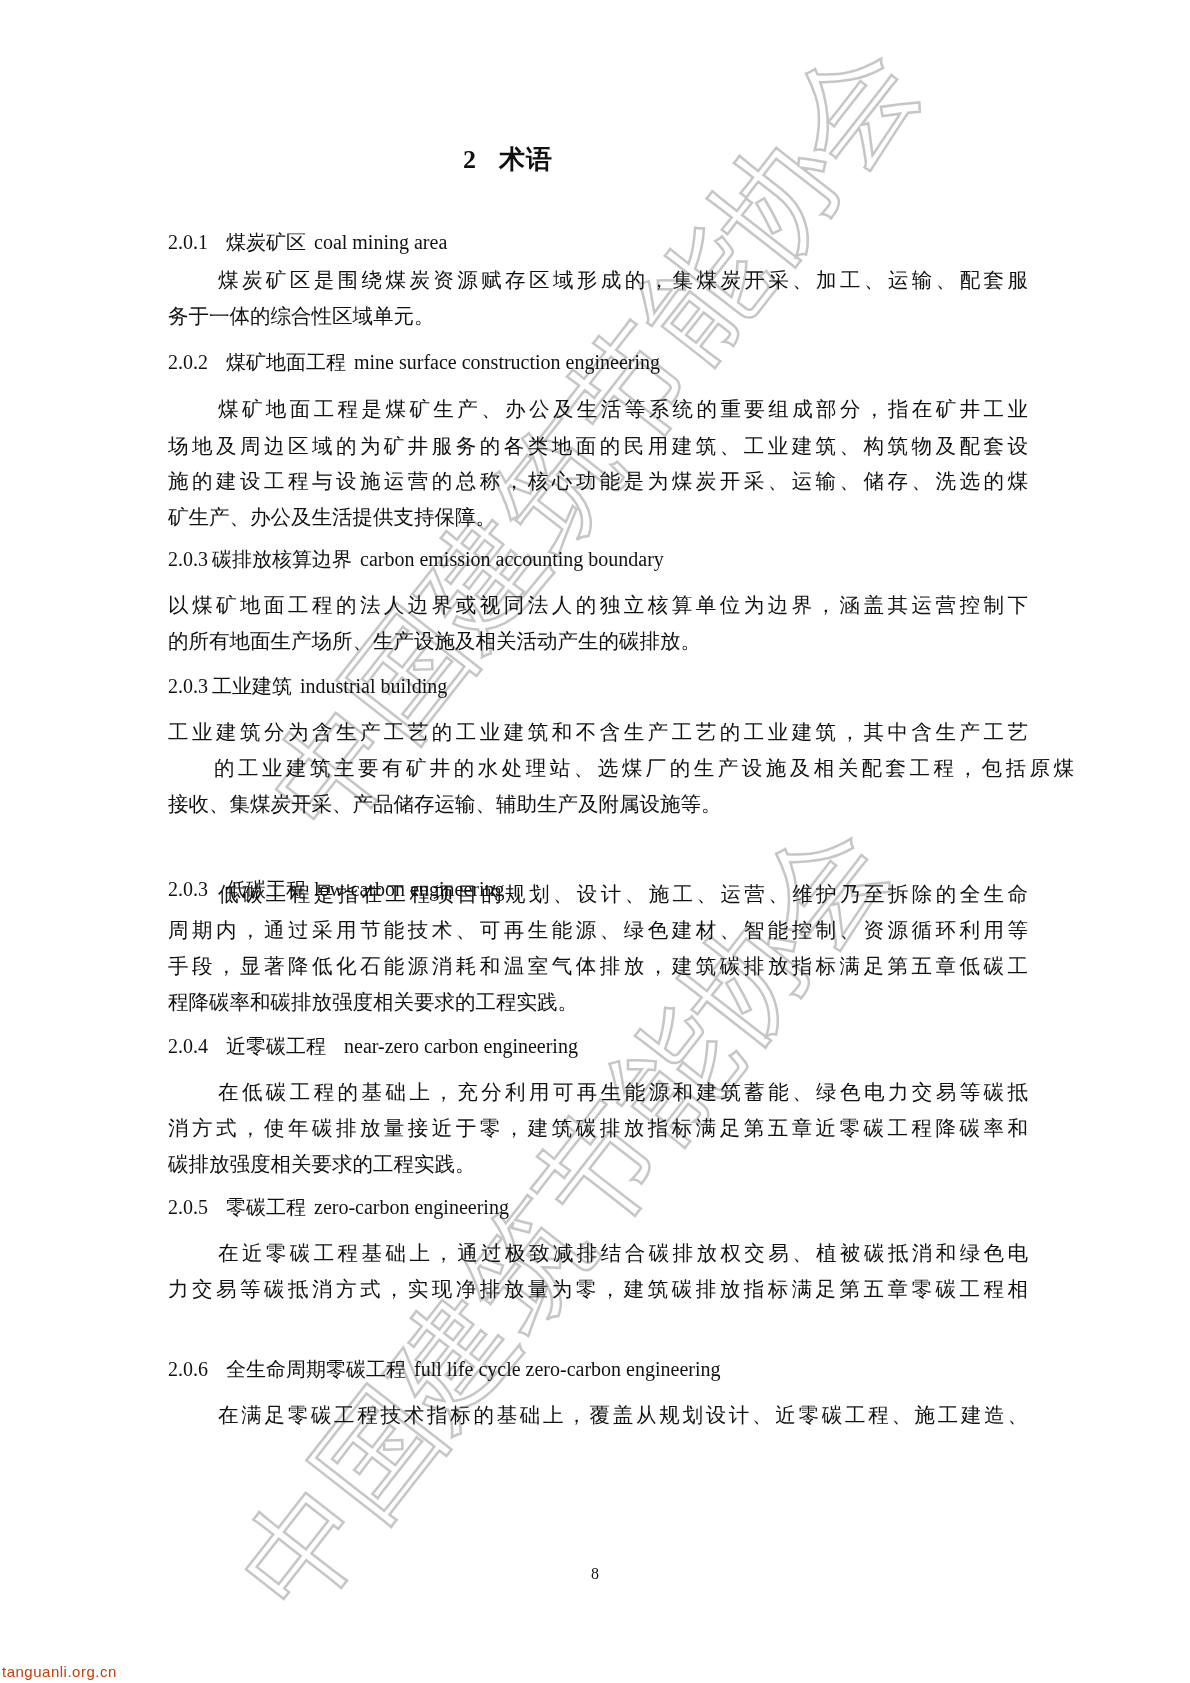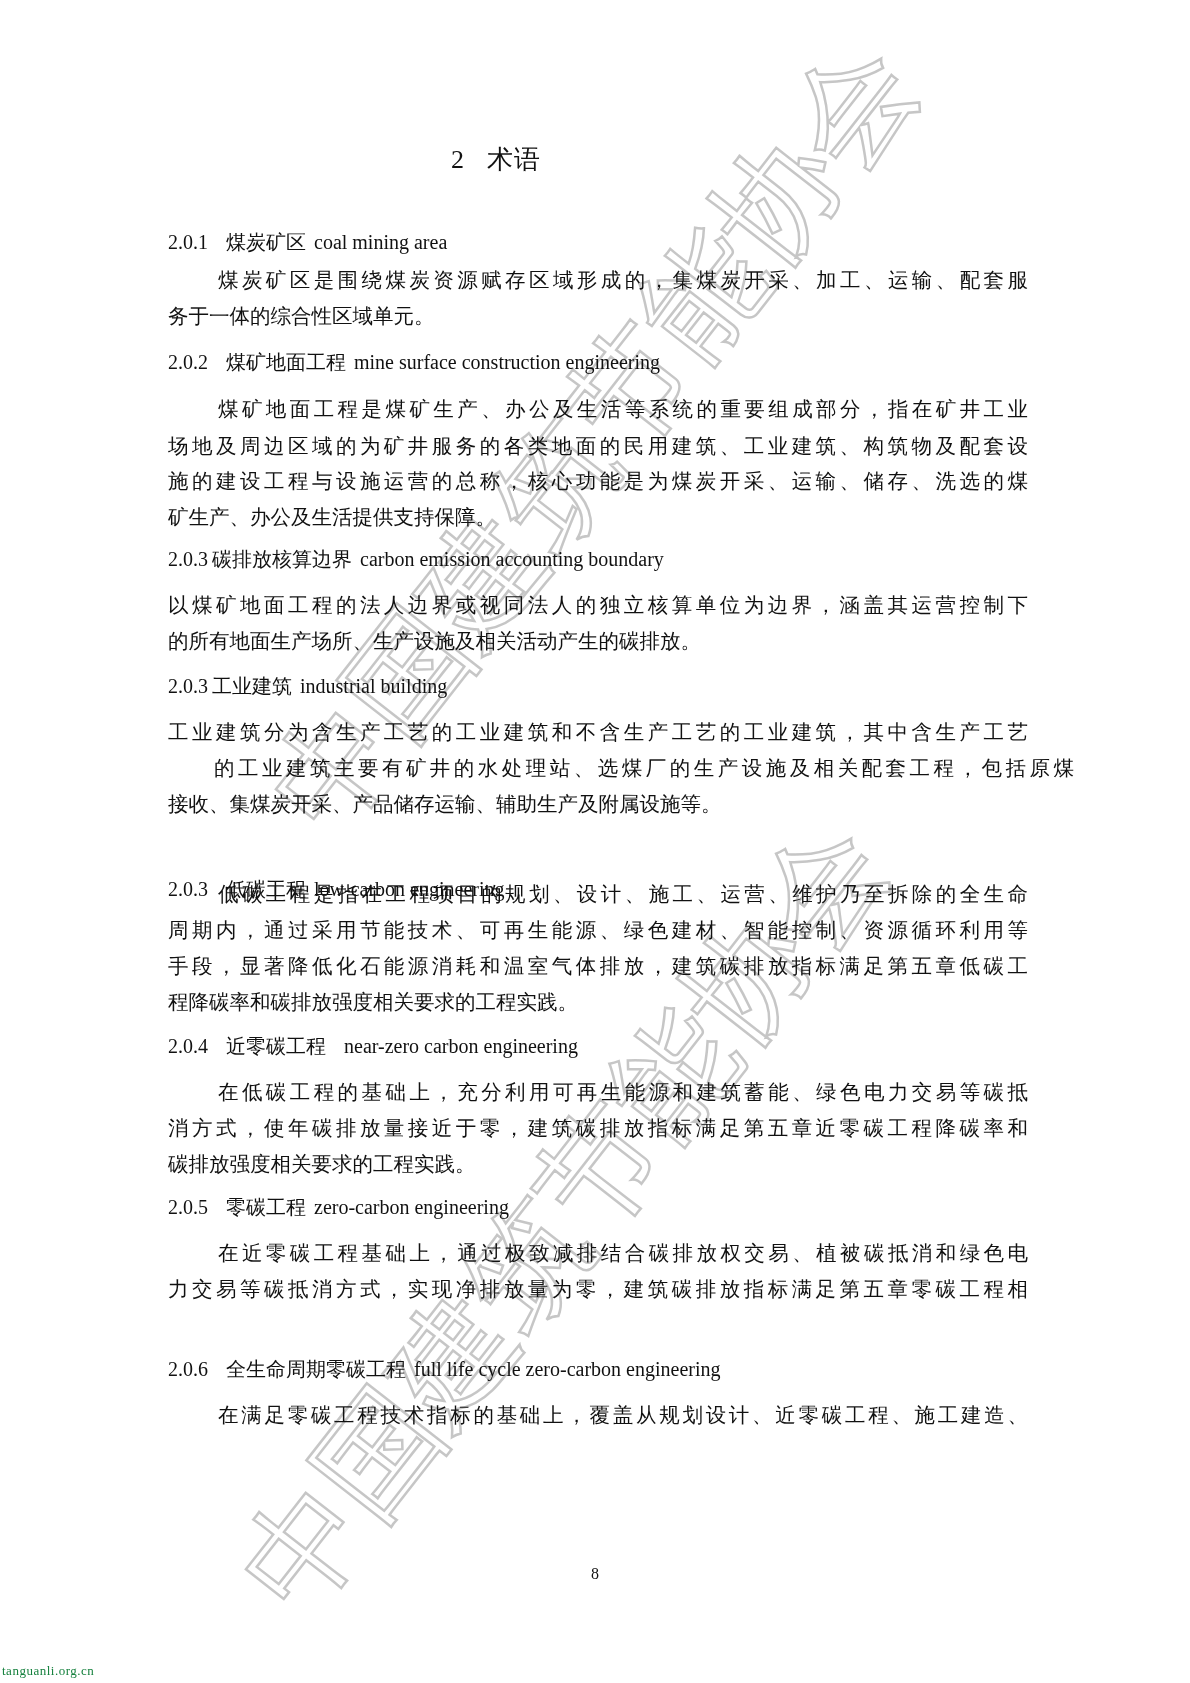--- a/index.html
+++ b/index.html
@@ -1,31 +1,31 @@
 <!DOCTYPE html>
 <html><head>
 <meta charset="utf-8">
 <style>
   html, body { margin: 0; padding: 0; background: #ffffff; }
   body { width: 1190px; height: 1683px; position: relative; overflow: hidden;
          font-family: "Liberation Serif", "DejaVu Serif", serif; color: #111; }
   .page { position: absolute; left: 0; top: 0; width: 1190px; height: 1683px; }
-  .title { position: absolute; top: 142px; left: 0; width: 992px; text-align: center;
-           font-size: 26px; font-weight: normal; letter-spacing: 1px; }
+  .title { position: absolute; top: 142px; left: 12px; width: 992px; text-align: center;
+           font-size: 26px; font-weight: bold; letter-spacing: 1px; }
   .title .num { margin-right: 22px; }
   .line { position: absolute; left: 168px; font-size: 20px; white-space: nowrap; line-height: 28px; }
   .sp { display: inline-block; width: 18px; }
   .sp2 { display: inline-block; width: 8px; }
   .para-line { position: absolute; left: 168px; width: 860px; font-size: 20.5px; line-height: 28px;
                white-space: nowrap; text-align: justify; text-align-last: justify; }
   .para-line.first { left: 218px; width: 810px; }
   .para-line.last { text-align-last: left; }
   .pagenum { position: absolute; top: 1565px; left: 0; width: 1190px; text-align: center; font-size: 16px; }
-  .source { position: absolute; left: 2px; top: 1663px; font-family: Liberation Serif, serif;
-            font-size: 13px; color: #15803d; letter-spacing: 0.5px; }
+  .source { position: absolute; left: 2px; top: 1663px; font-family: Liberation Sans, sans-serif;
+            font-size: 15px; color: #c2410c; letter-spacing: 0.5px; }
   .watermark { position: absolute; pointer-events: none; }
 </style>
 </head>
 <body>
 
 <div class="page">
 
   <svg class="watermark" width="1190" height="1683" style="left:0;top:0;">
     <g fill="none" stroke="#c8c8c8" stroke-width="3" opacity="0.85">
       <text x="0" y="0" transform="translate(300,1620) rotate(-52)" font-size="120" fill="#ffffff" stroke="#bdbdbd" stroke-width="2.5" font-family="DejaVu Sans, sans-serif">中国建筑节能协会</text>

